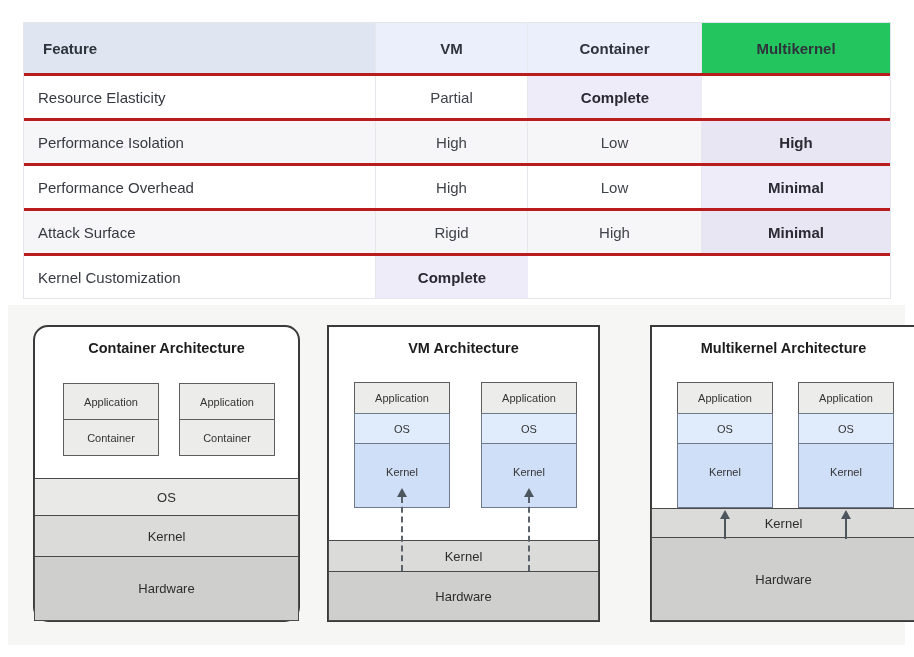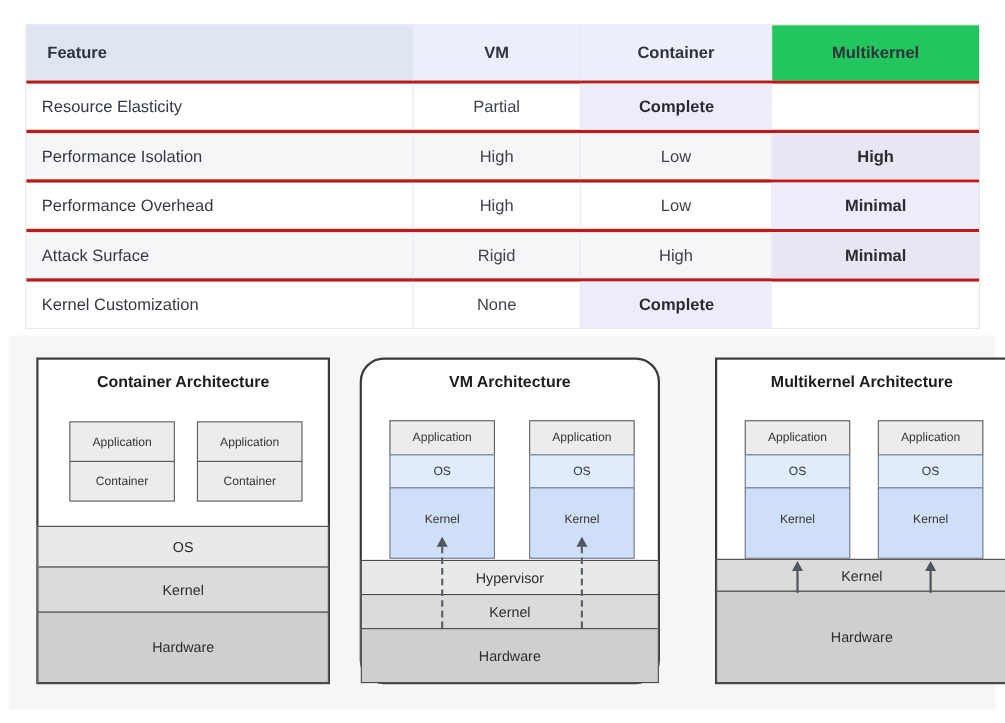--- a/index.html
+++ b/index.html
@@ -24,22 +24,22 @@
   .trow.even { background:#f6f6f8; }
   .cell.mk { font-weight:bold; color:#2a2a33; }
   .trow.odd .cell.mk { background:#efecfa; }
   .trow.even .cell.mk { background:#e9e6f3; }
 
   
   .panel { position:absolute; left:8px; top:305px; width:897px; height:340px; background:#f6f6f5; }
 
   .diagram { position:absolute; top:325px; height:297px; background:#ffffff;
              border:2px solid #3a3a3a; }
-  .d1 { left:33px;  width:267px; }
-  .d2 { left:327px; width:273px;border-radius:22px; }
+  .d1 { left:33px;  width:267px;border-radius:15px; }
+  .d2 { left:327px; width:273px; }
   .d3 { left:650px; width:267px; }
   .dtitle { position:absolute; top:13px; left:0; right:0; text-align:center;
             font-weight:bold; font-size:14.5px; color:#1d1d1d; }
 
   
   .stack { position:absolute; top:55px; width:96px; }
   .scell { width:96px; border:1px solid #5d5d5d; background:#ececea;
            display:flex; align-items:center; justify-content:center;
            font-size:11px; color:#343434; }
   .scell + .scell { margin-top:-1px; }
@@ -113,21 +113,20 @@
       <div class="cell mk">Minimal</div>
     </div>
     <div class="tr trow even">
       <div class="cell fcol">Attack Surface</div>
       <div class="cell">Rigid</div>
       <div class="cell">High</div>
       <div class="cell mk">Minimal</div>
     </div>
     <div class="tr trow odd">
       <div class="cell fcol">Kernel Customization</div>
-      <div class="cell">None</div>
       <div class="cell mk">Complete</div>
     </div>
   </div>
 
   <div class="panel"></div>
 
   <div class="diagram d1">
     <div class="dtitle">Container Architecture</div>
     <div class="stack s1">
       <div class="scell">Application</div>
@@ -147,21 +146,20 @@
     <div class="stack s1">
       <div class="scell app">Application</div>
       <div class="scell osb">OS</div>
       <div class="scell krn">Kernel</div>
     </div>
     <div class="stack s2">
       <div class="scell app">Application</div>
       <div class="scell osb">OS</div>
       <div class="scell krn">Kernel</div>
     </div>
-    <div class="layer l-hyp">Hypervisor</div>
     <div class="layer l-kernel">Kernel</div>
     <div class="layer l-hw">Hardware</div>
     <div class="aline dash a1"></div>
     <div class="ahead a1"></div>
     <div class="aline dash a2"></div>
     <div class="ahead a2"></div>
   </div>
 
   <div class="diagram d3">
     <div class="dtitle">Multikernel Architecture</div>

